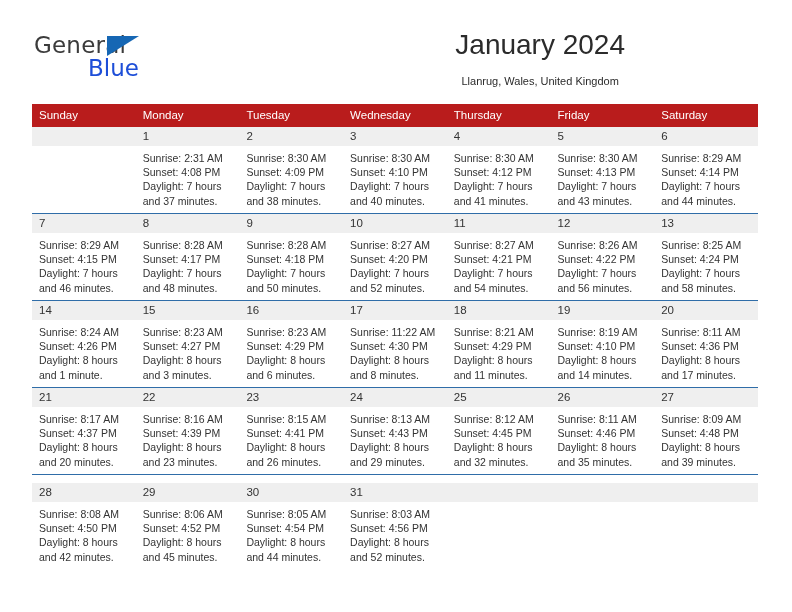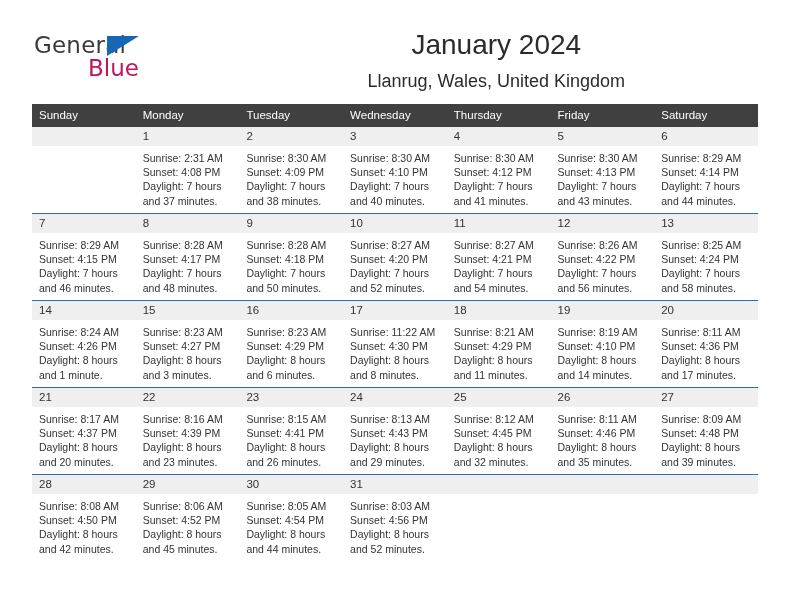--- a/index.html
+++ b/index.html
@@ -54,57 +54,57 @@
     width: 0;
     height: 0;
     border-left: 32px solid #1667b4;
     border-bottom: 20px solid transparent;
   }
   .brand-blue {
     position: absolute;
     left: 54px;
     top: 23px;
     font-size: 23px;
-    color: #be185d;
+    color: #1d4ed8;
     font-family: "DejaVu Sans", sans-serif;
     font-weight: 400;
   }
   .title-block {
     position: absolute;
     right: 17px;
     top: 0;
     text-align: center;
   }
   .month-title {
     font-size: 28px;
     font-weight: 400;
     color: #2b2b2b;
     line-height: 34px;
     white-space: nowrap;
   }
   .location {
-    font-size: 18px;
+    font-size: 11px;
     font-weight: 400;
     color: #2b2b2b;
     line-height: 20px;
     margin-top: 9px;
     white-space: nowrap;
   }
 
   
   .calendar {
     position: absolute;
     left: 32px;
     top: 104px;
     width: 726px;
     border-collapse: collapse;
     table-layout: fixed;
   }
   .calendar th {
-    background: #404040;
+    background: #b91c1c;
     color: #ffffff;
     font-size: 11.5px;
     font-weight: normal;
     text-align: left;
     padding: 4px 0 5px 7px;
     line-height: 14px;
     border: none;
   }
   .calendar td {
     vertical-align: top;
@@ -137,20 +137,21 @@
     padding: 5px 5px 0 7px;
   }
   .daycell .lines div {
     font-size: 10.5px;
     line-height: 14.2px;
     color: #333333;
     white-space: nowrap;
   }
   .lastrow .daycell {
     height: 80px;
+    margin-top: 8px;
   }
 </style>
 </head>
 <body>
 
 <div class="page">
 
   <div class="header">
 
     <div class="brand">

